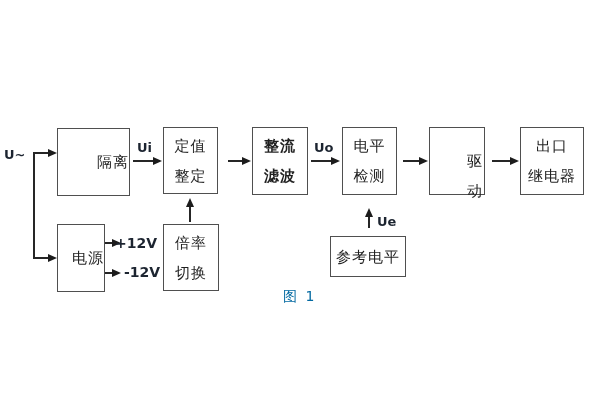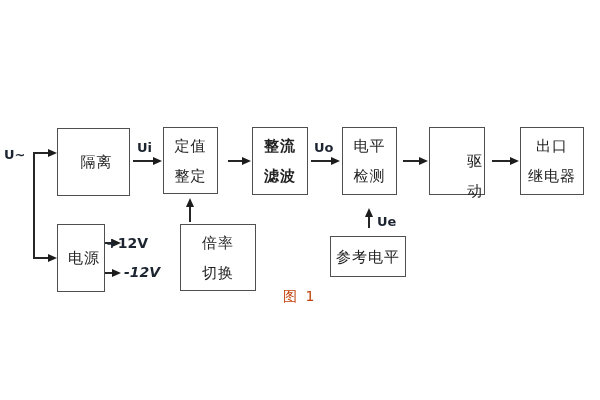--- a/index.html
+++ b/index.html
@@ -8,39 +8,39 @@
     font-family:"DejaVu Sans","Liberation Sans",sans-serif;
     color:#222222;overflow:hidden;
   }
   
   .box{
     position:absolute;box-sizing:border-box;border:1.5px solid #4f4f4f;background:#ffffff;
     display:flex;flex-direction:column;justify-content:center;
     font-size:15px;color:#1f1f1f;text-align:center;letter-spacing:1px;
   }
   .box .ln{line-height:30px;height:30px;}
-  .box.al{text-align:center;padding-left:6px;}
+  .box.al{text-align:right;padding-left:6px;}
   #b-iso{left:57px;top:128px;width:73px;height:68px;}
   #b-set{left:163px;top:127px;width:55px;height:67px;}
   #b-rect{left:252px;top:127px;width:56px;height:68px;font-weight:bold;}
   #b-lvl{left:342px;top:127px;width:55px;height:68px;}
   #b-drv{left:429px;top:127px;width:56px;height:68px;padding-left:36px;}
   #b-out{left:520px;top:127px;width:64px;height:68px;}
   #b-pwr{left:57px;top:224px;width:48px;height:68px;}
-  #b-ratio{left:180px;top:224px;width:76px;height:67px;}
+  #b-ratio{left:163px;top:224px;width:56px;height:67px;}
   #b-ref{left:330px;top:236px;width:76px;height:41px;font-size:15px;letter-spacing:1px;}
   
   .lbl{position:absolute;font-size:13px;font-weight:600;color:#1c2430;white-space:nowrap;}
   #l-uin{left:4px;top:147px;}
   #l-ui{left:137px;top:140px;}
   #l-uo{left:314px;top:140px;text-align:center;}
   #l-ue{left:377px;top:214px;}
-  #l-p12{left:106px;top:235px;font-size:14px;}
-  #l-n12{left:124px;top:264px;font-size:14px;font-style:italic;}
-  #l-cap{left:283px;top:288px;font-size:14px;font-weight:400;color:#c2410c;letter-spacing:2px;}
+  #l-p12{left:115px;top:235px;font-size:14px;}
+  #l-n12{left:124px;top:264px;font-size:14px;}
+  #l-cap{left:283px;top:288px;font-size:14px;font-weight:400;color:#0369a1;letter-spacing:2px;}
   
   .hline{position:absolute;height:1.6px;background:#262626;}
   .vline{position:absolute;width:1.6px;background:#262626;}
   
   .ah-r{position:absolute;width:0;height:0;border-top:4px solid transparent;border-bottom:4px solid transparent;border-left:9px solid #1c1c1c;}
   .ah-u{position:absolute;width:0;height:0;border-left:4px solid transparent;border-right:4px solid transparent;border-bottom:9px solid #1c1c1c;}
 </style>
 </head>
 <body>
 

